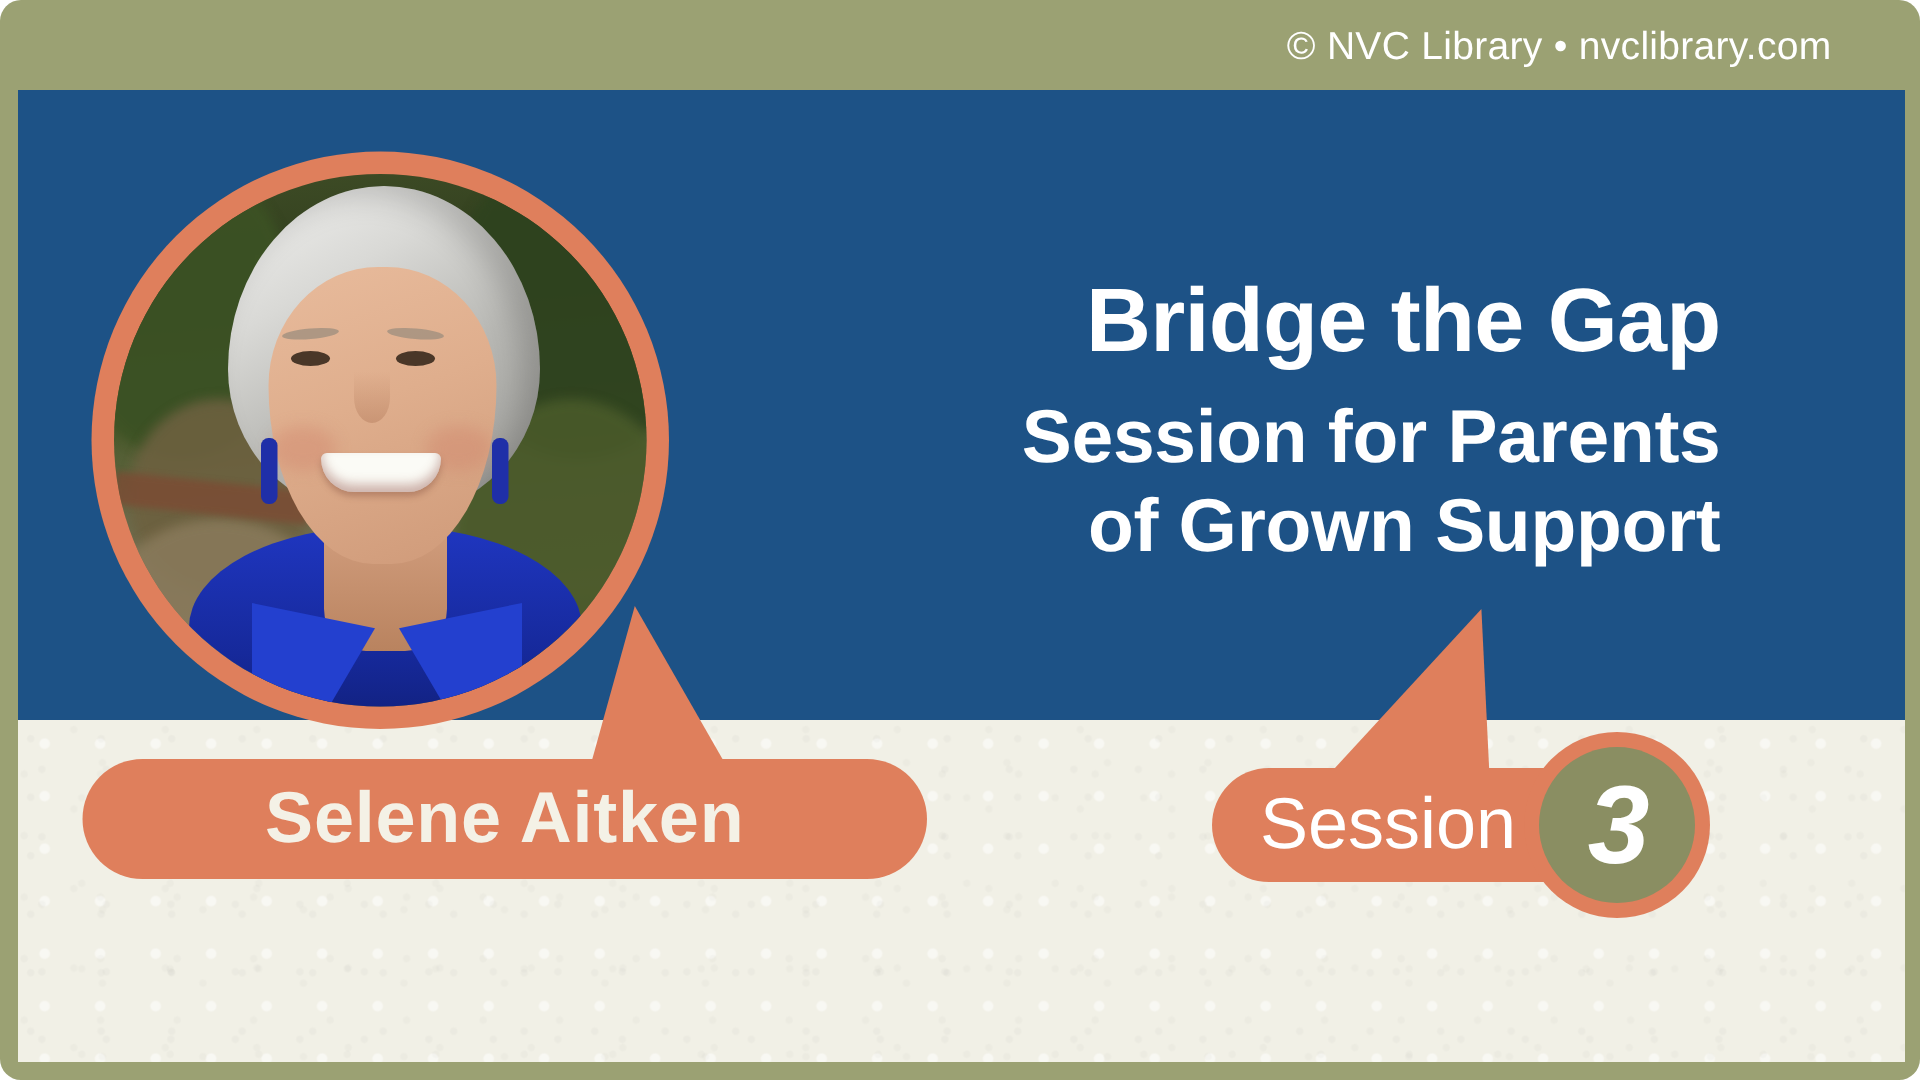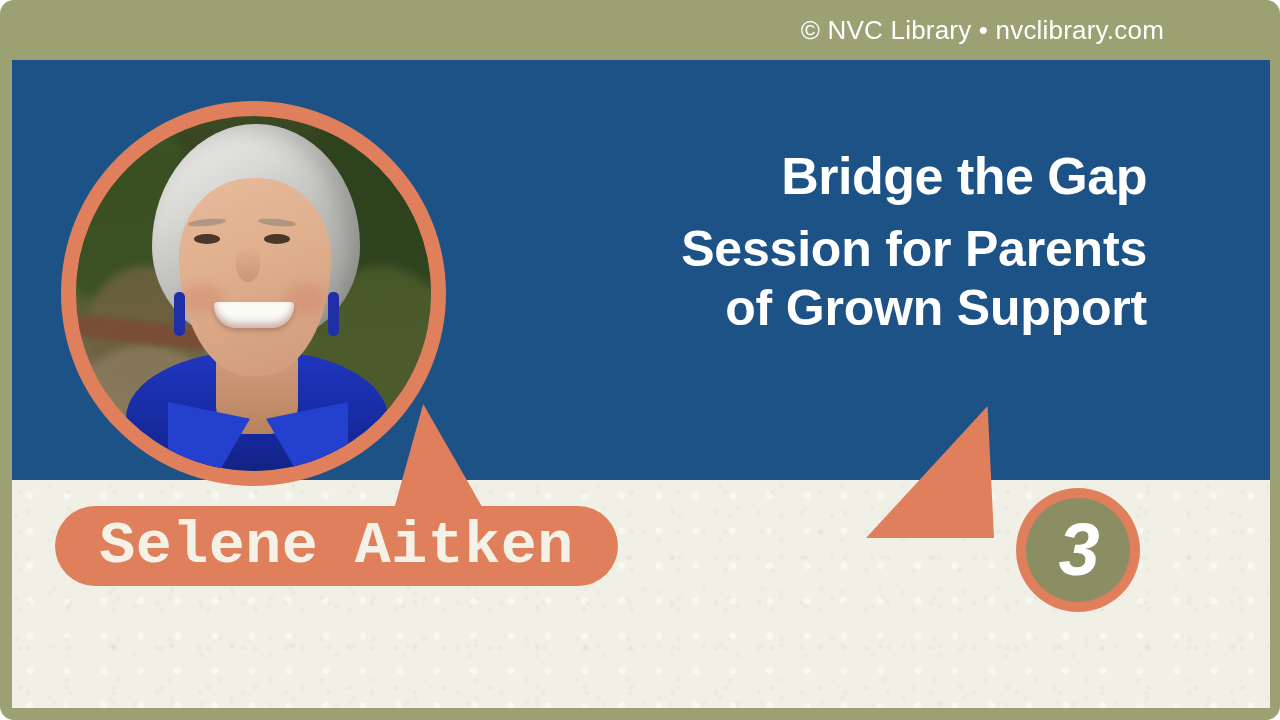--- a/index.html
+++ b/index.html
@@ -23,21 +23,21 @@
 
   
   #header-bar {
     position: absolute;
     left: 0; top: 0;
     width: 1280px;
     height: 60px;
     display: flex;
     align-items: center;
     justify-content: flex-end;
-    padding-right: 116px;
+    padding-right: 59px;
   }
   #copyright-text {
     color: #ffffff;
     font-size: 26px;
     font-weight: 400;
     letter-spacing: 0.2px;
     white-space: nowrap;
   }
 
   
@@ -210,25 +210,26 @@
   
   #title-block {
     position: absolute;
     right: 133px;
     top: 150px;
     text-align: right;
     z-index: 3;
   }
   #main-title {
     color: #ffffff;
-    font-size: 52px;
+    font-size: 60px;
     font-weight: 700;
     line-height: 1.0;
     letter-spacing: -0.5px;
     white-space: nowrap;
+    margin-top: 34px;
   }
   #subtitle {
     color: #ffffff;
     font-size: 50px;
     font-weight: 700;
     line-height: 1.18;
     margin-top: 18px;
     letter-spacing: -0.2px;
   }
 
@@ -263,22 +264,22 @@
     height: 80px;
     border-radius: 40px;
     background: #df7f5c;
     display: flex;
     align-items: center;
     justify-content: center;
     z-index: 6;
   }
   #speaker-name {
     color: #f4f1e6;
-    font-family: Liberation Mono, monospace;
-    font-size: 60px;
+    font-family: Liberation Sans, sans-serif;
+    font-size: 48px;
     font-weight: 700;
     letter-spacing: 0.5px;
     line-height: 1;
     white-space: nowrap;
   }
 
   
   #session-pill {
     position: absolute;
     left: 808px;
@@ -379,19 +380,22 @@
     </div>
   </div>
 
   <div id="name-tail"></div>
   <div id="session-tail"></div>
 
   <div id="name-pill">
     <span id="speaker-name">Selene Aitken</span>
   </div>
 
+  <div id="session-pill">
+    <span id="session-label">Session</span>
+  </div>
   <div id="session-number-ring">
     <div id="session-number-circle">
       <span id="session-number">3</span>
     </div>
   </div>
 
 </div>
 
 </body></html>

